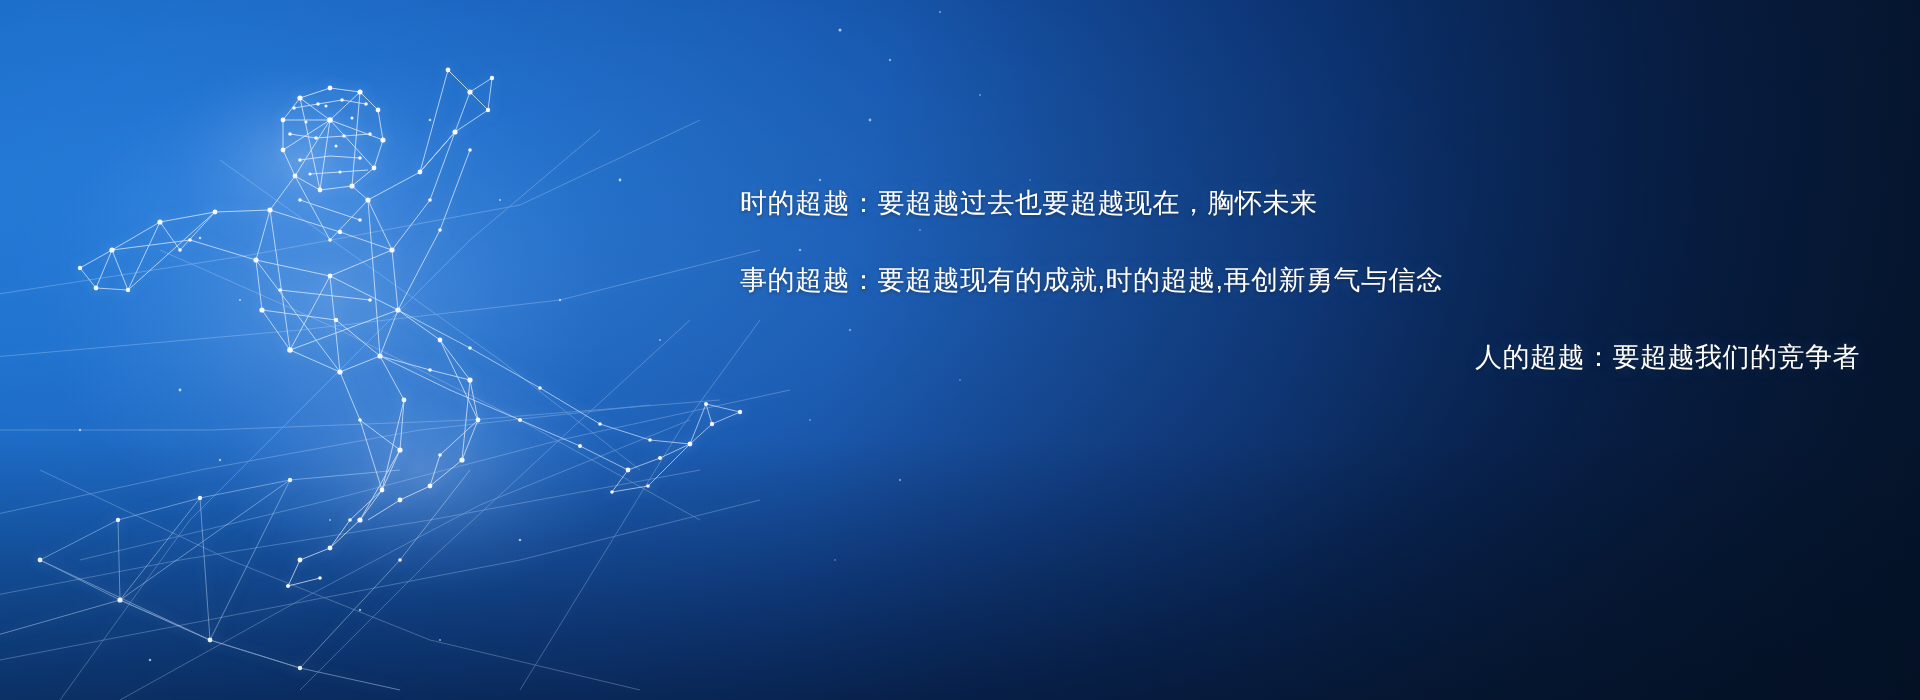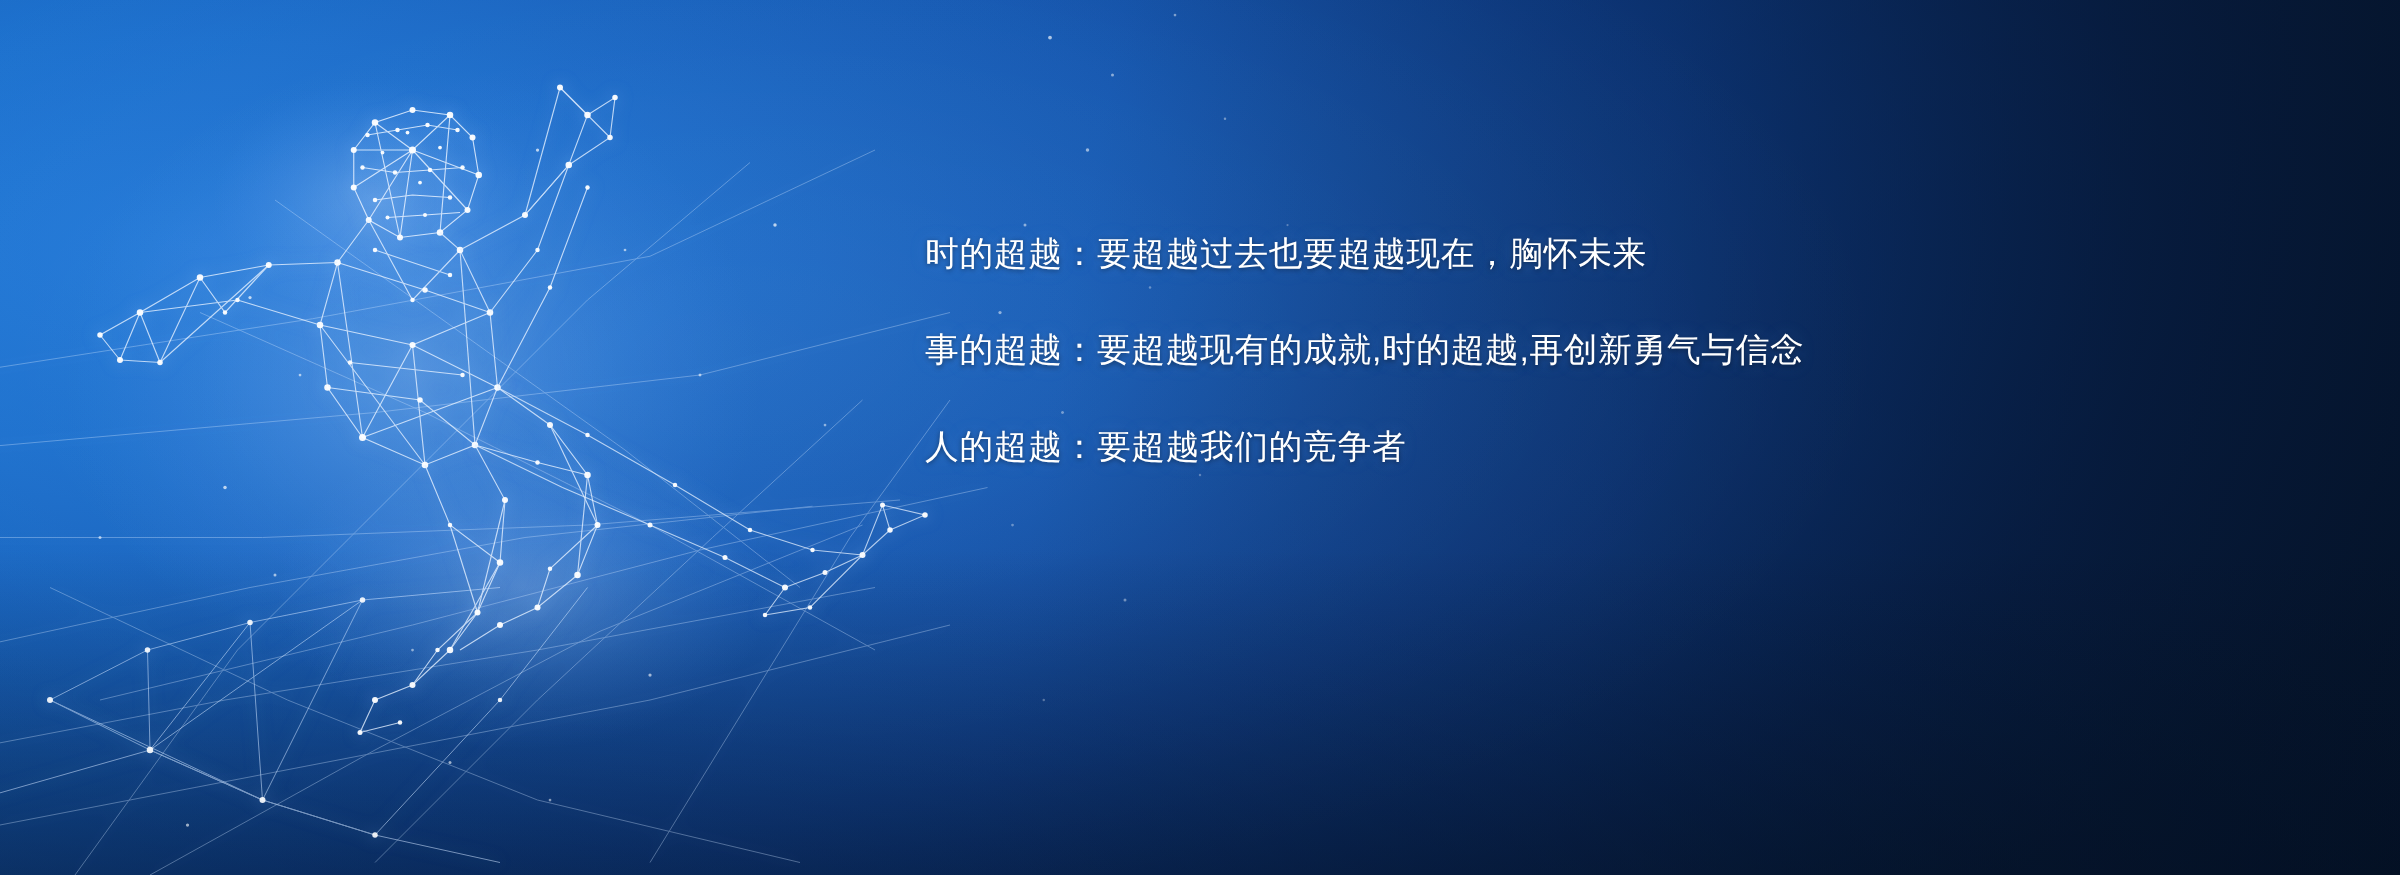--- a/index.html
+++ b/index.html
@@ -61,21 +61,21 @@
   }
   .text-line{
     color:#ffffff;
     font-size:27px;
     line-height:1;
     letter-spacing:0.5px;
     white-space:nowrap;
     text-shadow:0 1px 4px rgba(0,0,0,0.45), 0 0 14px rgba(120,180,255,0.25);
     margin-bottom:50px;
   }
-  .text-line:last-child{ margin-bottom:12px; }
+  .text-line:last-child{ margin-bottom:12px;text-align:right; }
 </style>
 </head>
 <body>
 
 <div class="banner">
 
   <div class="bg-base"></div>
   <div class="bg-overlay"></div>
   <div class="bg-vignette"></div>
   <div class="bg-bottom"></div>

